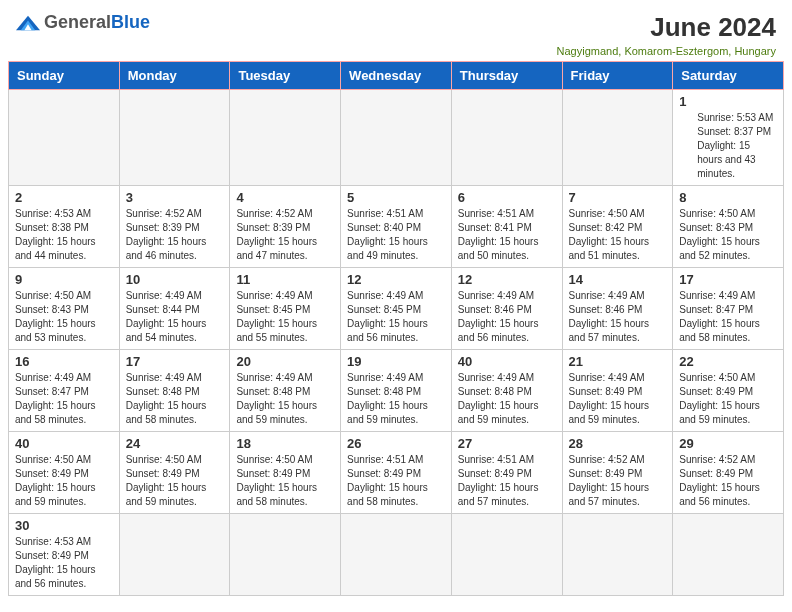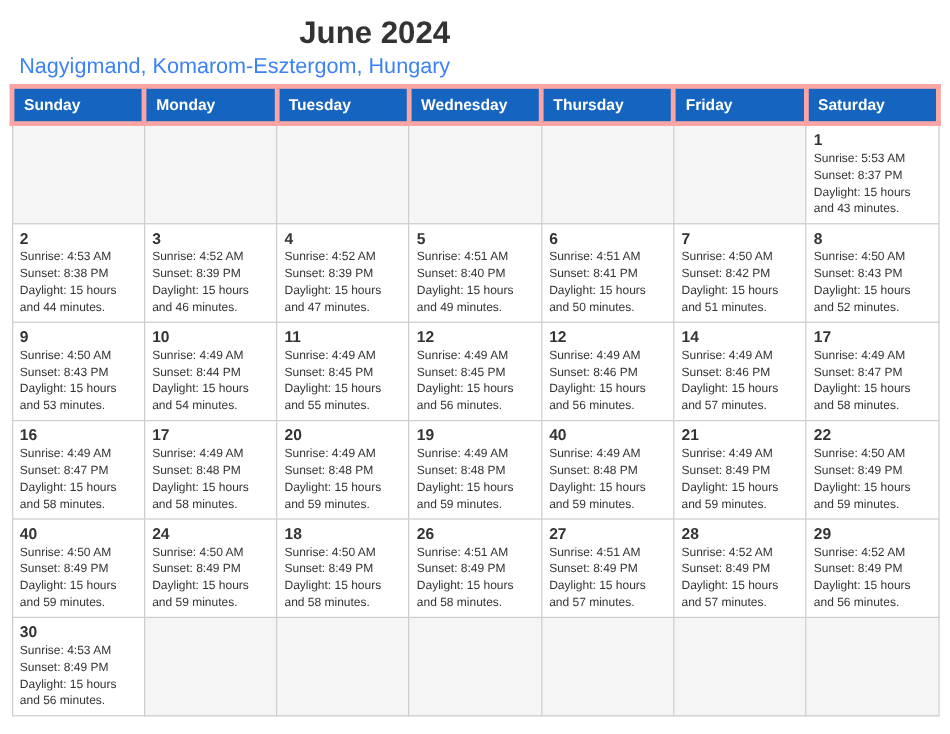--- a/index.html
+++ b/index.html
@@ -39,40 +39,40 @@
       text-align: right;
     }
     
     .month-title {
       font-size: 26px;
       font-weight: bold;
       color: #333;
     }
     
     .subtitle {
-      font-size: 18px;
-      color: #3b82f6;
+      font-size: 11px;
+      color: #4d7c0f;
       margin-top: 2px;
     }
     
     .calendar {
       width: 100%;
       border-collapse: collapse;
       margin: 0;
       padding: 0 8px 8px 8px;
     }
     
     .calendar th {
       background-color: #1565c0;
       color: #fff;
       text-align: left;
       padding: 6px 8px;
       font-size: 13px;
       font-weight: bold;
-      border: 4px solid #fca5a5;
+      border: 1px solid #fca5a5;
     }
     
     .calendar td {
       vertical-align: top;
       border: 1px solid #ccc;
       padding: 4px 6px;
       width: calc(100% / 7);
       min-height: 80px;
       font-size: 10.5px;
       color: #333;
@@ -97,20 +97,30 @@
     }
     
     .calendar-wrapper {
       padding: 0 8px 8px 8px;
     }
   </style>
 </head>
 <body>
 
 <div class="header-area">
+  <div class="logo">
+    <svg class="logo-icon" viewBox="0 0 40 32" xmlns="http://www.w3.org/2000/svg">
+      <polygon points="0,28 20,4 40,28" fill="#1565c0"></polygon>
+      <polygon points="8,28 20,12 32,28" fill="#42a5f5"></polygon>
+      <polygon points="14,28 20,18 26,28" fill="#fff"></polygon>
+    </svg>
+    <span>
+      <span class="logo-text-general">General</span><span class="logo-text-blue">Blue</span>
+    </span>
+  </div>
   <div class="title-area">
     <div class="month-title">June 2024</div>
     <div class="subtitle">Nagyigmand, Komarom-Esztergom, Hungary</div>
   </div>
 </div>
 
 <div class="calendar-wrapper">
   <table class="calendar">
     <thead>
       <tr>
@@ -126,21 +136,21 @@
     <tbody id="calendar-body">
     <tr>
           <td class="empty"></td>
           <td class="empty"></td>
           <td class="empty"></td>
           <td class="empty"></td>
           <td class="empty"></td>
           <td class="empty"></td>
           <td>
             <span class="day-number">1</span>
-            <div class="day-info" style="white-space: pre-line;">Sunrise: 5:53 AM
+            <div class="day-info" style="white-space: pre-line; margin-left: 18px;">Sunrise: 5:53 AM
 Sunset: 8:37 PM
 Daylight: 15 hours and 43 minutes.</div>
           </td>
         </tr>
         <tr>
           <td>
             <span class="day-number">2</span>
             <div class="day-info" style="white-space: pre-line;">Sunrise: 4:53 AM
 Sunset: 8:38 PM
 Daylight: 15 hours and 44 minutes.</div>

